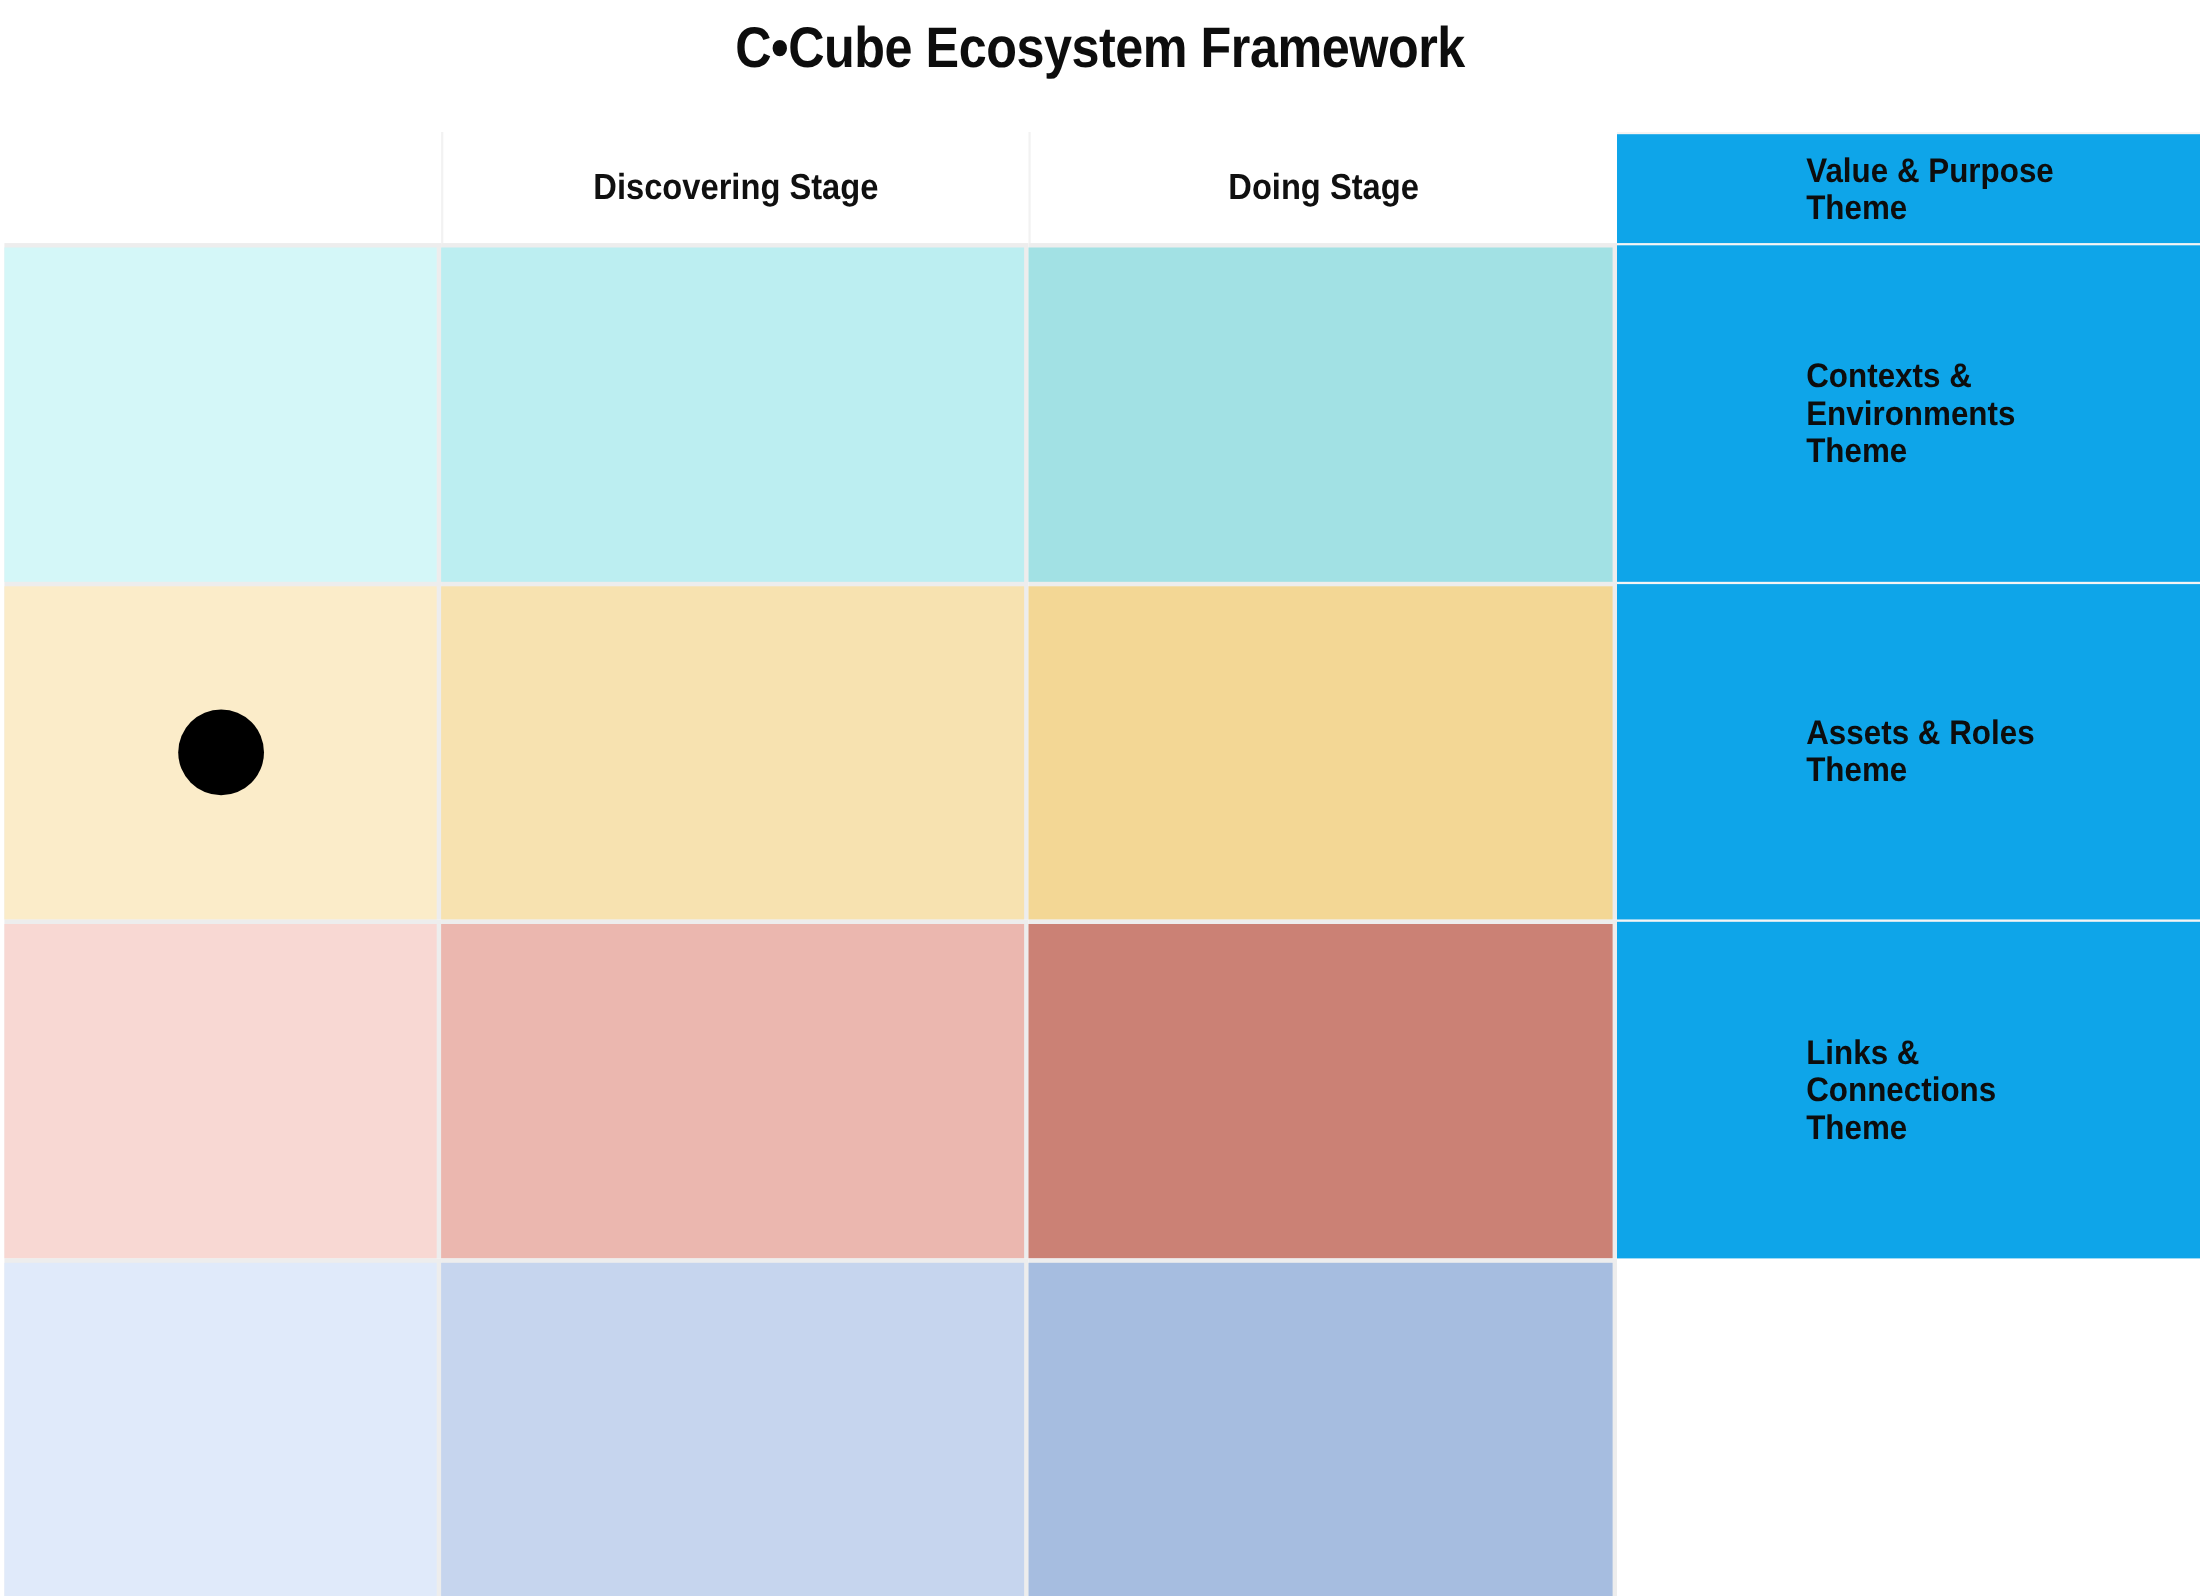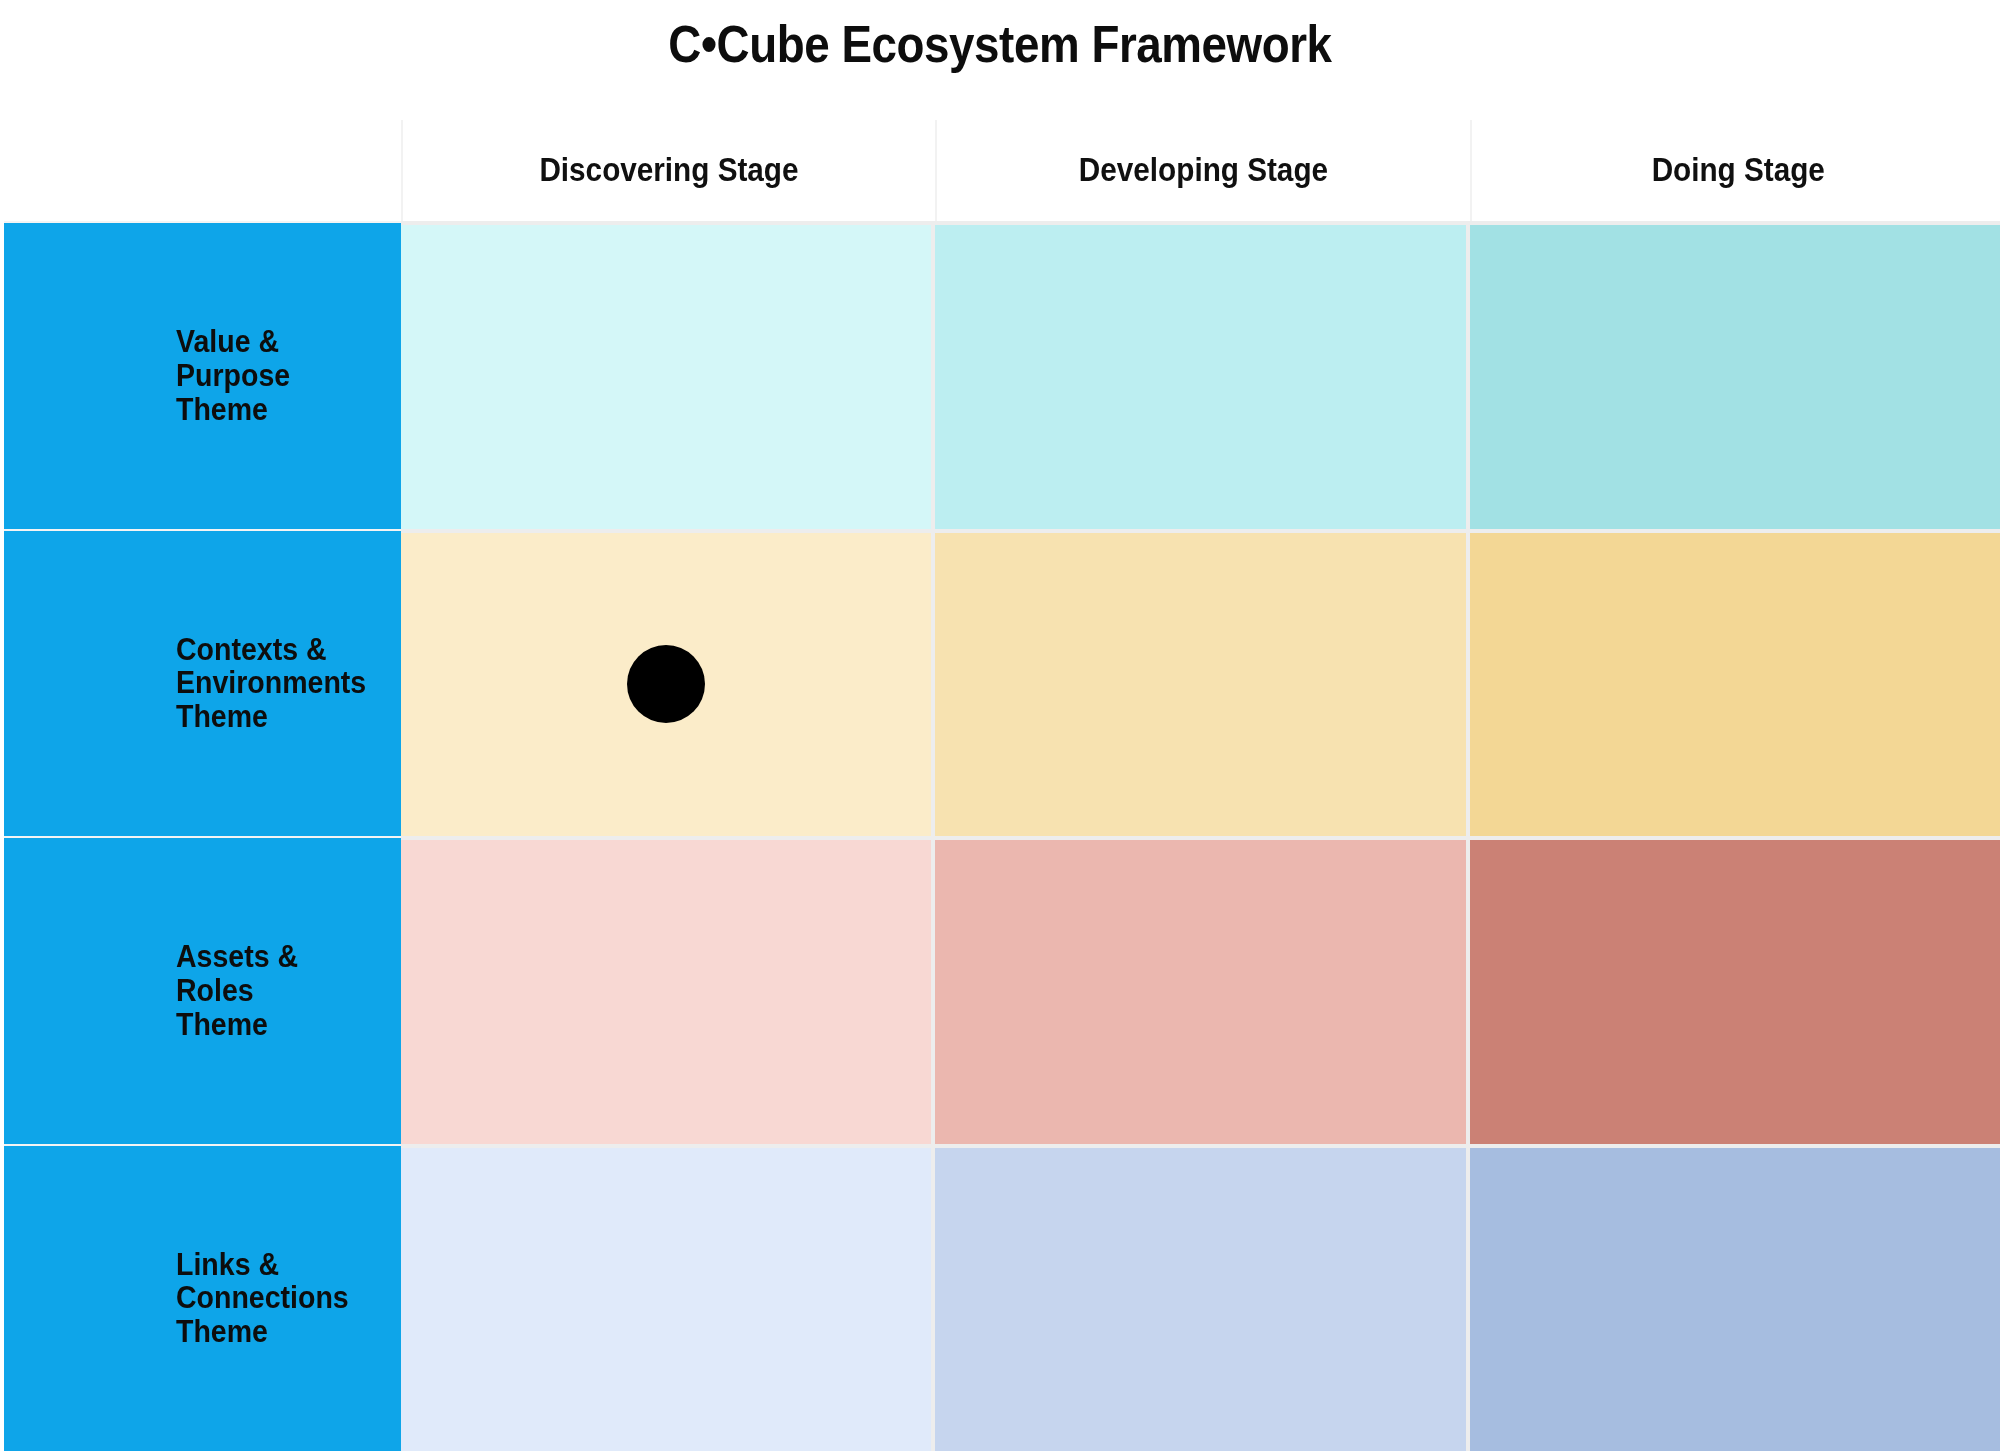--- a/index.html
+++ b/index.html
@@ -131,23 +131,20 @@
   <div class="chart-title">C•Cube Ecosystem Framework</div>
 
   <div class="matrix">
 
     <div class="corner-cell"></div>
 
     <div class="col-header">
       <span class="col-header-label">Discovering Stage</span>
     </div>
 
-    <div class="col-header">
-      <span class="col-header-label">Developing Stage</span>
-    </div>
 
     <div class="col-header">
       <span class="col-header-label">Doing Stage</span>
     </div>
 
     <div class="row-header">
       <span class="row-header-label">Value &amp; Purpose
 Theme</span>
     </div>
     <div class="cell-wrap first-col">

